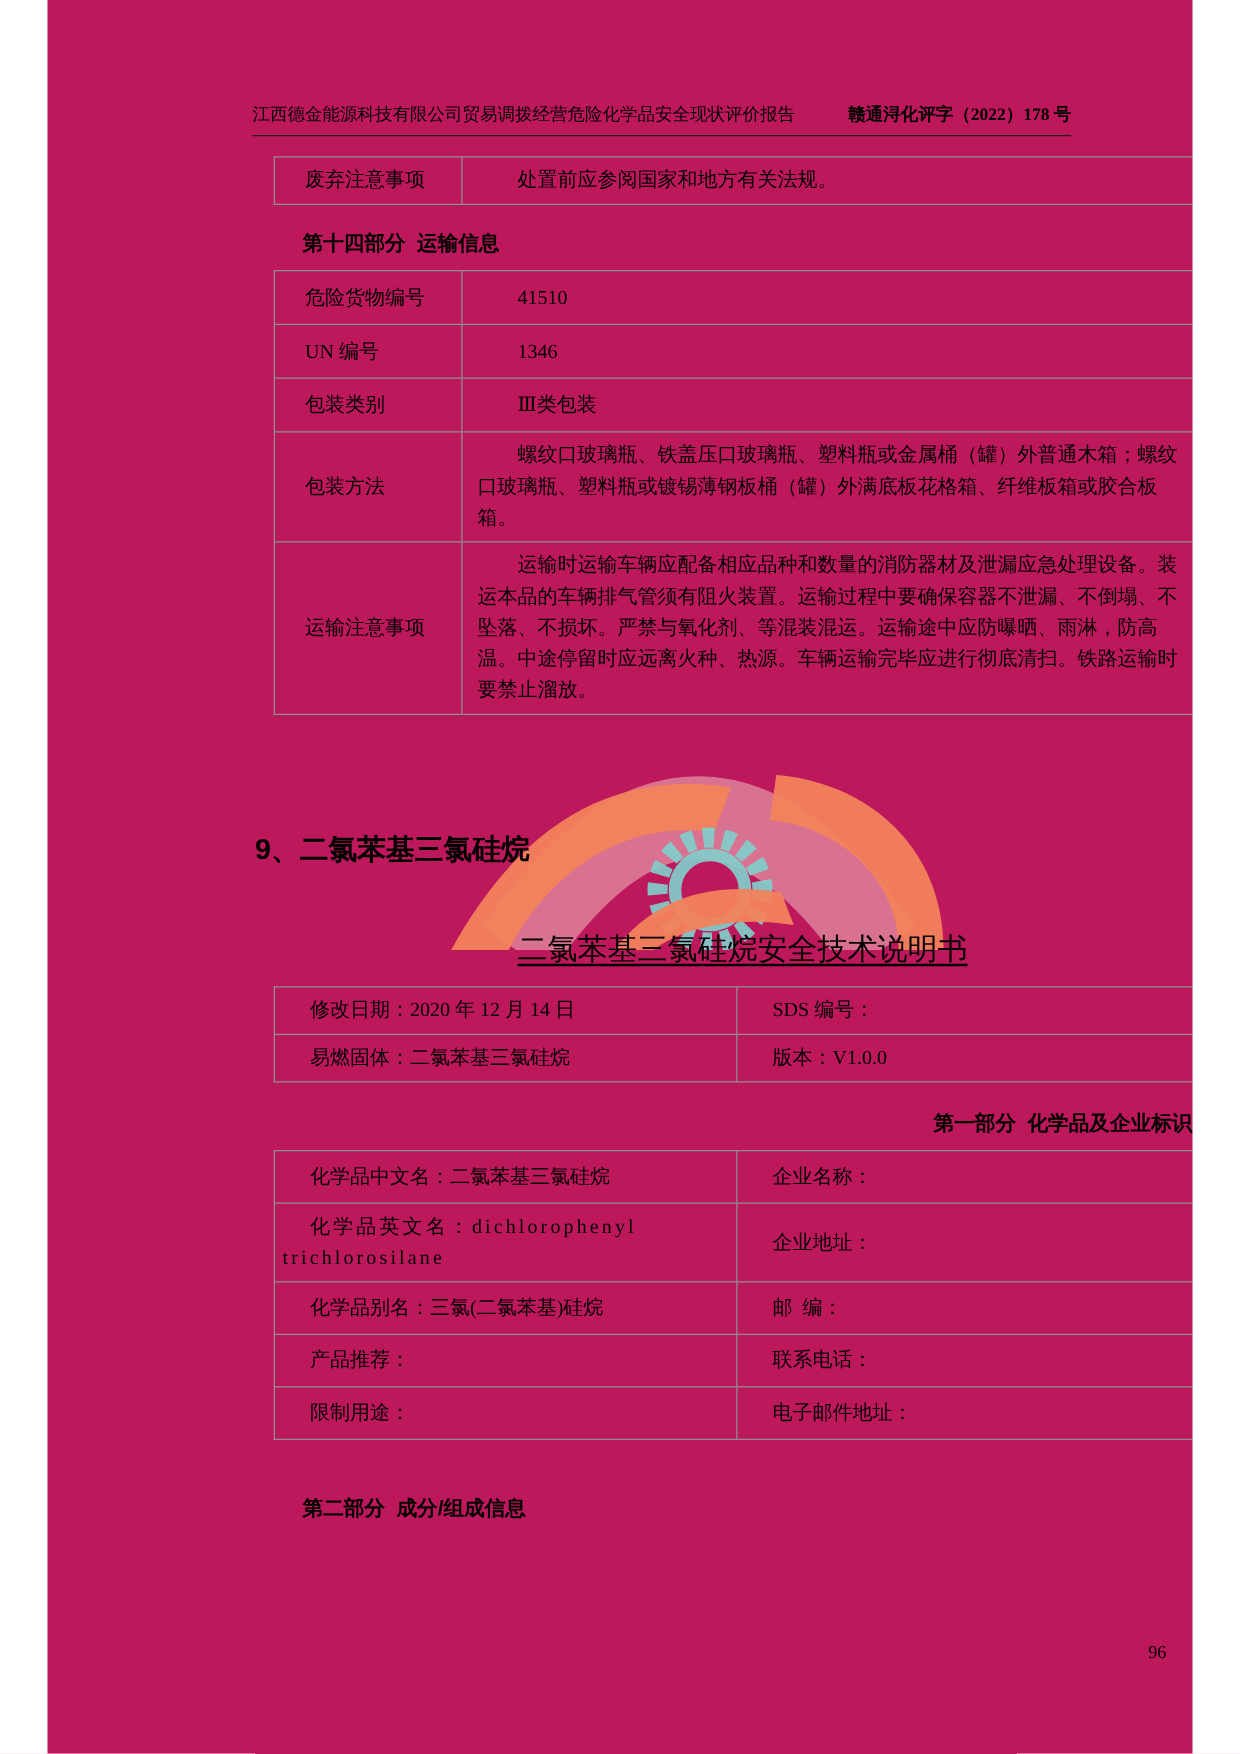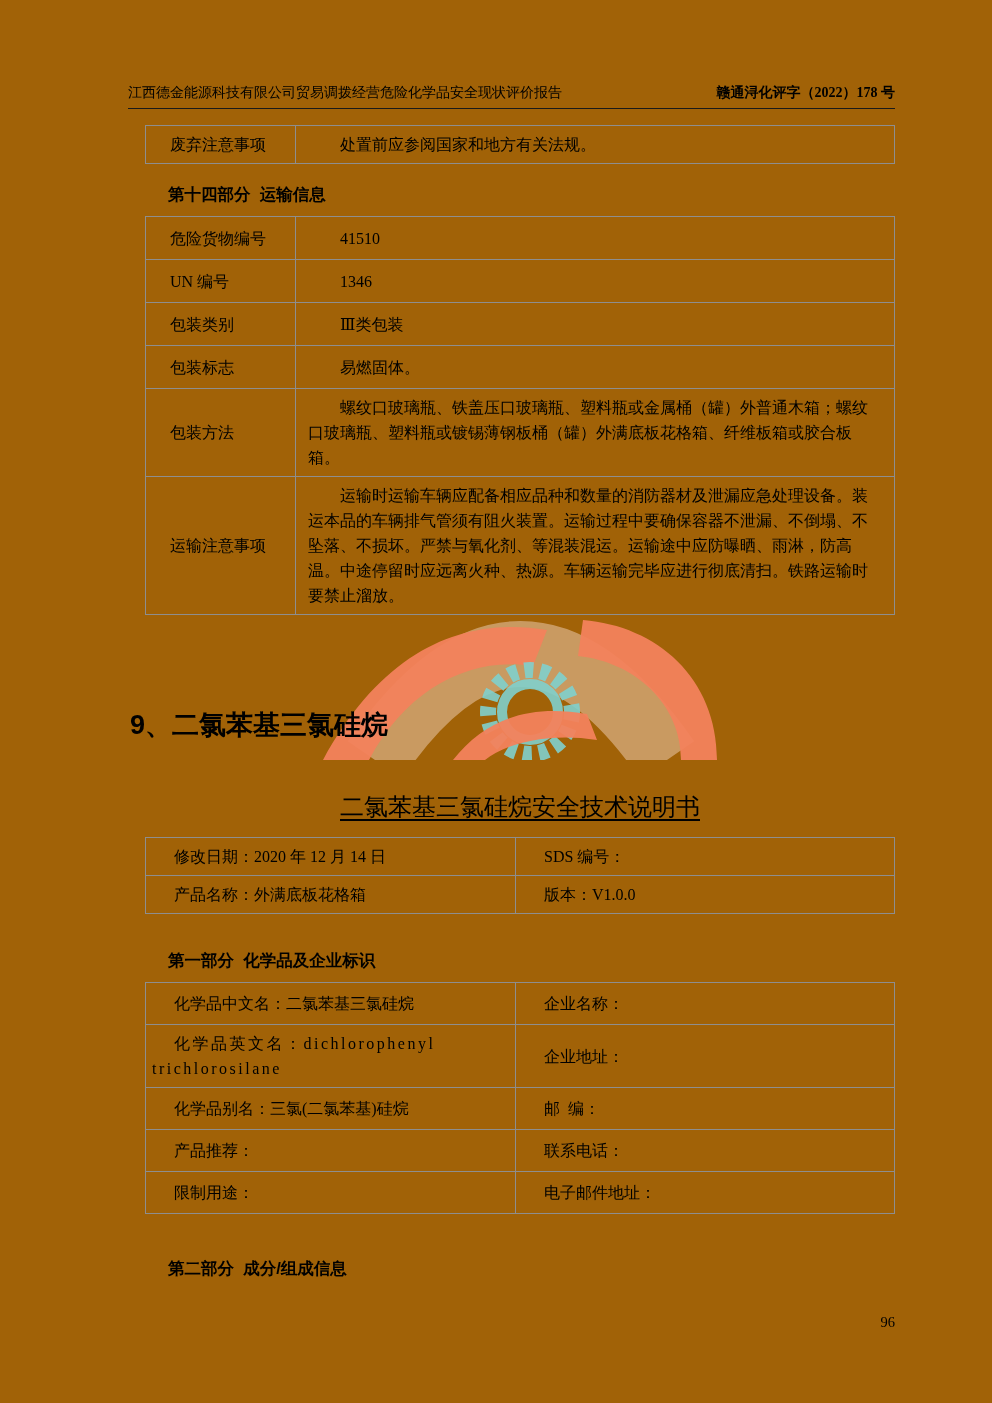--- a/index.html
+++ b/index.html
@@ -1,20 +1,21 @@
 <!DOCTYPE html>
 <html><head>
 <meta charset="utf-8">
 <style>
   * { margin:0; padding:0; box-sizing:border-box; }
   html,body { background:#ffffff; }
   .page {
-    position:relative; width:992px; height:1403px; margin:0 auto;
-    background:#a16207; overflow:hidden; color:#000;
+    position:relative; width:916px; height:1403px; margin:0 auto;
+    background:#be185d; overflow:hidden; color:#000;
     font-family:"Liberation Serif","DejaVu Serif",serif;
+    padding-left:36px;
   }
   .content { position:relative; z-index:1; }
 
   
   .doc-header {
     margin:84px 97px 0 128px;
     display:flex; justify-content:space-between; align-items:flex-end;
     font-size:14px; line-height:18px;
     padding-bottom:6px; border-bottom:1.6px solid #1a1a1a;
   }
@@ -35,29 +36,29 @@
   .t2col tr { height:42px; }
   .meta-tbl tr { height:38px; }
   .ls { letter-spacing:2.5px; }
 
   
   .sec-heading {
     font-family:"Liberation Sans","DejaVu Sans",sans-serif;
     font-weight:bold; font-size:16.5px; margin-left:168px; white-space:pre;
   }
   .sec-heading.s14 { margin-top:20px; }
-  .sec-heading.s1  { margin-top:36px; }
+  .sec-heading.s1  { margin-top:22px;text-align:right; }
   .sec-heading.s2  { margin-top:44px; }
   .tbl.mt { margin-top:10px; }
   .waste-tbl { margin-top:16px; }
   .meta-tbl { margin-top:14px; }
 
   .chapter-heading {
     font-family:"Liberation Sans","DejaVu Sans",sans-serif;
-    font-weight:bold; font-size:27px; margin:92px 16px 0 130px;
+    font-weight:bold; font-size:23px; margin:92px 16px 0 130px;
   }
   .sds-title {
     font-family:"Liberation Sans","DejaVu Sans",sans-serif;
     font-weight:normal; font-size:24px; text-align:center;
     margin:48px 97px 0 145px; width:750px;
     text-decoration:underline; text-underline-offset:4px;
   }
 
   
   .watermark {
@@ -120,24 +121,20 @@
           <td class="val">41510</td>
         </tr>
         <tr class="simple">
           <td class="lab">UN 编号</td>
           <td class="val">1346</td>
         </tr>
         <tr class="simple">
           <td class="lab">包装类别</td>
           <td class="val">Ⅲ类包装</td>
         </tr>
-        <tr class="simple">
-          <td class="lab">包装标志</td>
-          <td class="val">易燃固体。</td>
-        </tr>
         <tr>
           <td class="lab">包装方法</td>
           <td class="val">螺纹口玻璃瓶、铁盖压口玻璃瓶、塑料瓶或金属桶（罐）外普通木箱；螺纹口玻璃瓶、塑料瓶或镀锡薄钢板桶（罐）外满底板花格箱、纤维板箱或胶合板箱。</td>
         </tr>
         <tr>
           <td class="lab">运输注意事项</td>
           <td class="val">运输时运输车辆应配备相应品种和数量的消防器材及泄漏应急处理设备。装运本品的车辆排气管须有阻火装置。运输过程中要确保容器不泄漏、不倒塌、不坠落、不损坏。严禁与氧化剂、等混装混运。运输途中应防曝晒、雨淋，防高温。中途停留时应远离火种、热源。车辆运输完毕应进行彻底清扫。铁路运输时要禁止溜放。</td>
         </tr>
       </tbody>
     </table>
@@ -150,21 +147,21 @@
       <colgroup>
           <col style="width:370px">
           <col>
         </colgroup>
       <tbody>
         <tr>
           <td>修改日期：2020 年 12 月 14 日</td>
           <td>SDS 编号：</td>
         </tr>
         <tr>
-          <td>产品名称：外满底板花格箱</td>
+          <td>易燃固体：二氯苯基三氯硅烷</td>
           <td>版本：V1.0.0</td>
         </tr>
       </tbody>
     </table>
 
     <div class="sec-heading s1">第一部分  化学品及企业标识</div>
 
     <table class="tbl t2col mt">
       <colgroup>
           <col style="width:370px">

